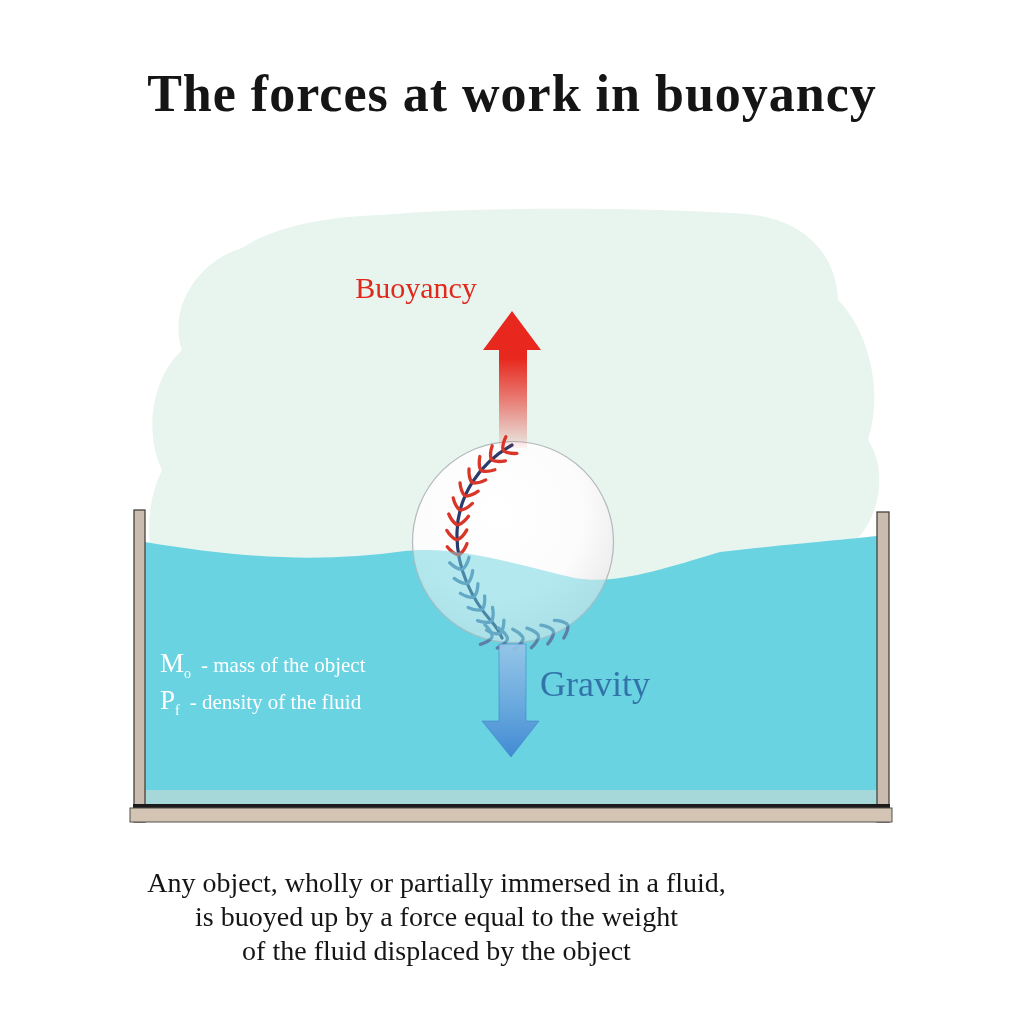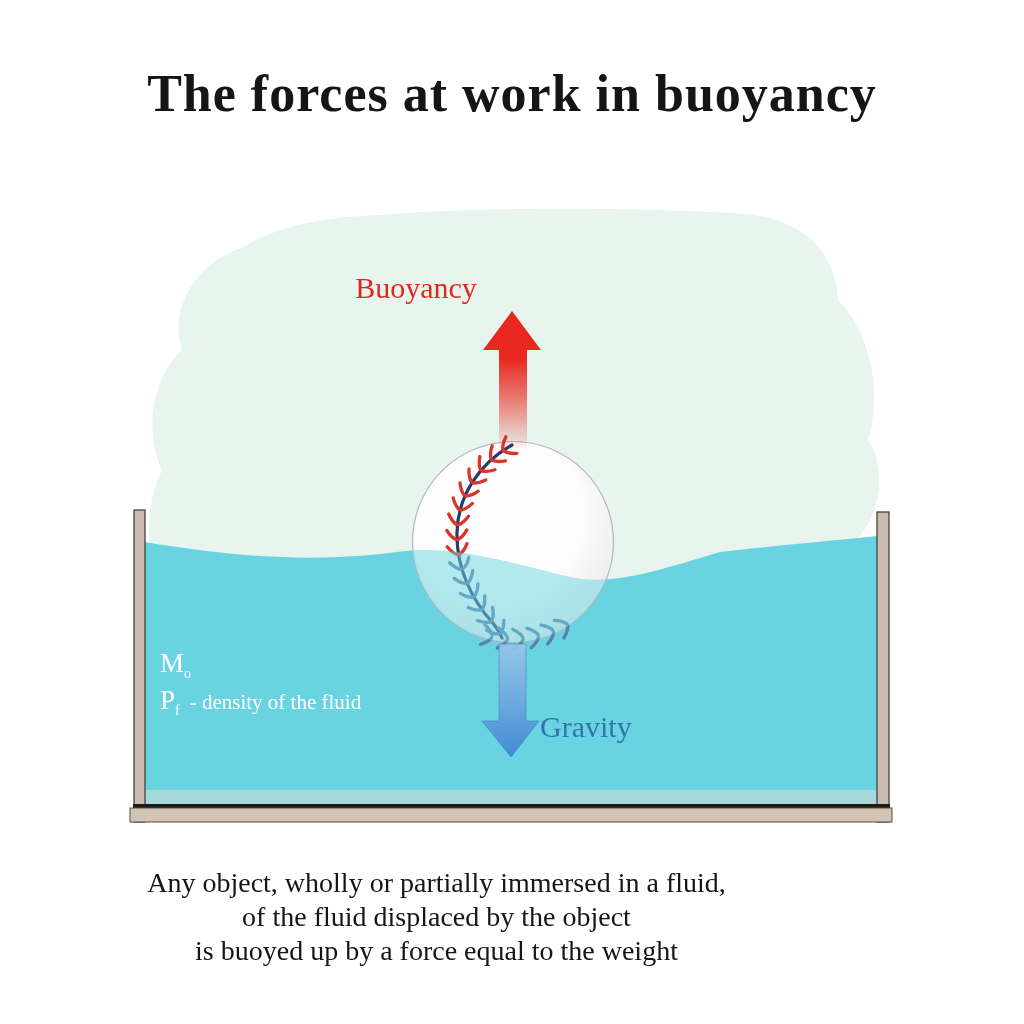--- a/index.html
+++ b/index.html
@@ -10,22 +10,22 @@
   .stage svg{position:absolute;left:0;top:0;}
   .title{
     position:absolute;top:64px;left:0;width:1024px;text-align:center;
     font-size:52px;font-weight:700;letter-spacing:1px;color:var(--text);
   }
   .buoyancy-label{
     position:absolute;top:271px;left:0;width:832px;text-align:center;
     font-size:30px;color:var(--buoyancy-red);
   }
   .gravity-label{
-    position:absolute;top:710px;left:540px;
-    font-size:30px;color:var(--gravity-blue);
+    position:absolute;top:663px;left:540px;
+    font-size:36px;color:var(--gravity-blue);
   }
   .legend{position:absolute;left:160px;top:648px;color:var(--legend-text);}
   .legend-row{display:flex;align-items:baseline;height:37px;}
   .legend-sym{font-size:27px;}
   .legend-sym sub{font-size:14px;}
   .legend-desc{font-size:21px;margin-left:10px;}
   .caption{
     position:absolute;top:866px;left:0;width:873px;text-align:center;
     font-size:28px;line-height:34px;color:var(--text);
   }
@@ -134,25 +134,26 @@
 
   <div class="title">The forces at work in buoyancy</div>
 
   <div class="buoyancy-label">Buoyancy</div>
 
   <div class="gravity-label">Gravity</div>
 
   <div class="legend">
     <div class="legend-row">
       <span class="legend-sym"><span>M</span><sub>o</sub></span>
+      <span class="legend-desc">- mass of the object</span>
     </div>
     <div class="legend-row">
       <span class="legend-sym"><span>P</span><sub>f</sub></span>
       <span class="legend-desc">- density of the fluid</span>
     </div>
   </div>
 
   <div class="caption">
     <span style="display:block">Any object, wholly or partially immersed in a fluid,</span>
+    <span style="display:block">is buoyed up by a force equal to the weight</span>
     <span style="display:block">of the fluid displaced by the object</span>
-    <span style="display:block">is buoyed up by a force equal to the weight</span>
   </div>
 </div>
 
 </body></html>

